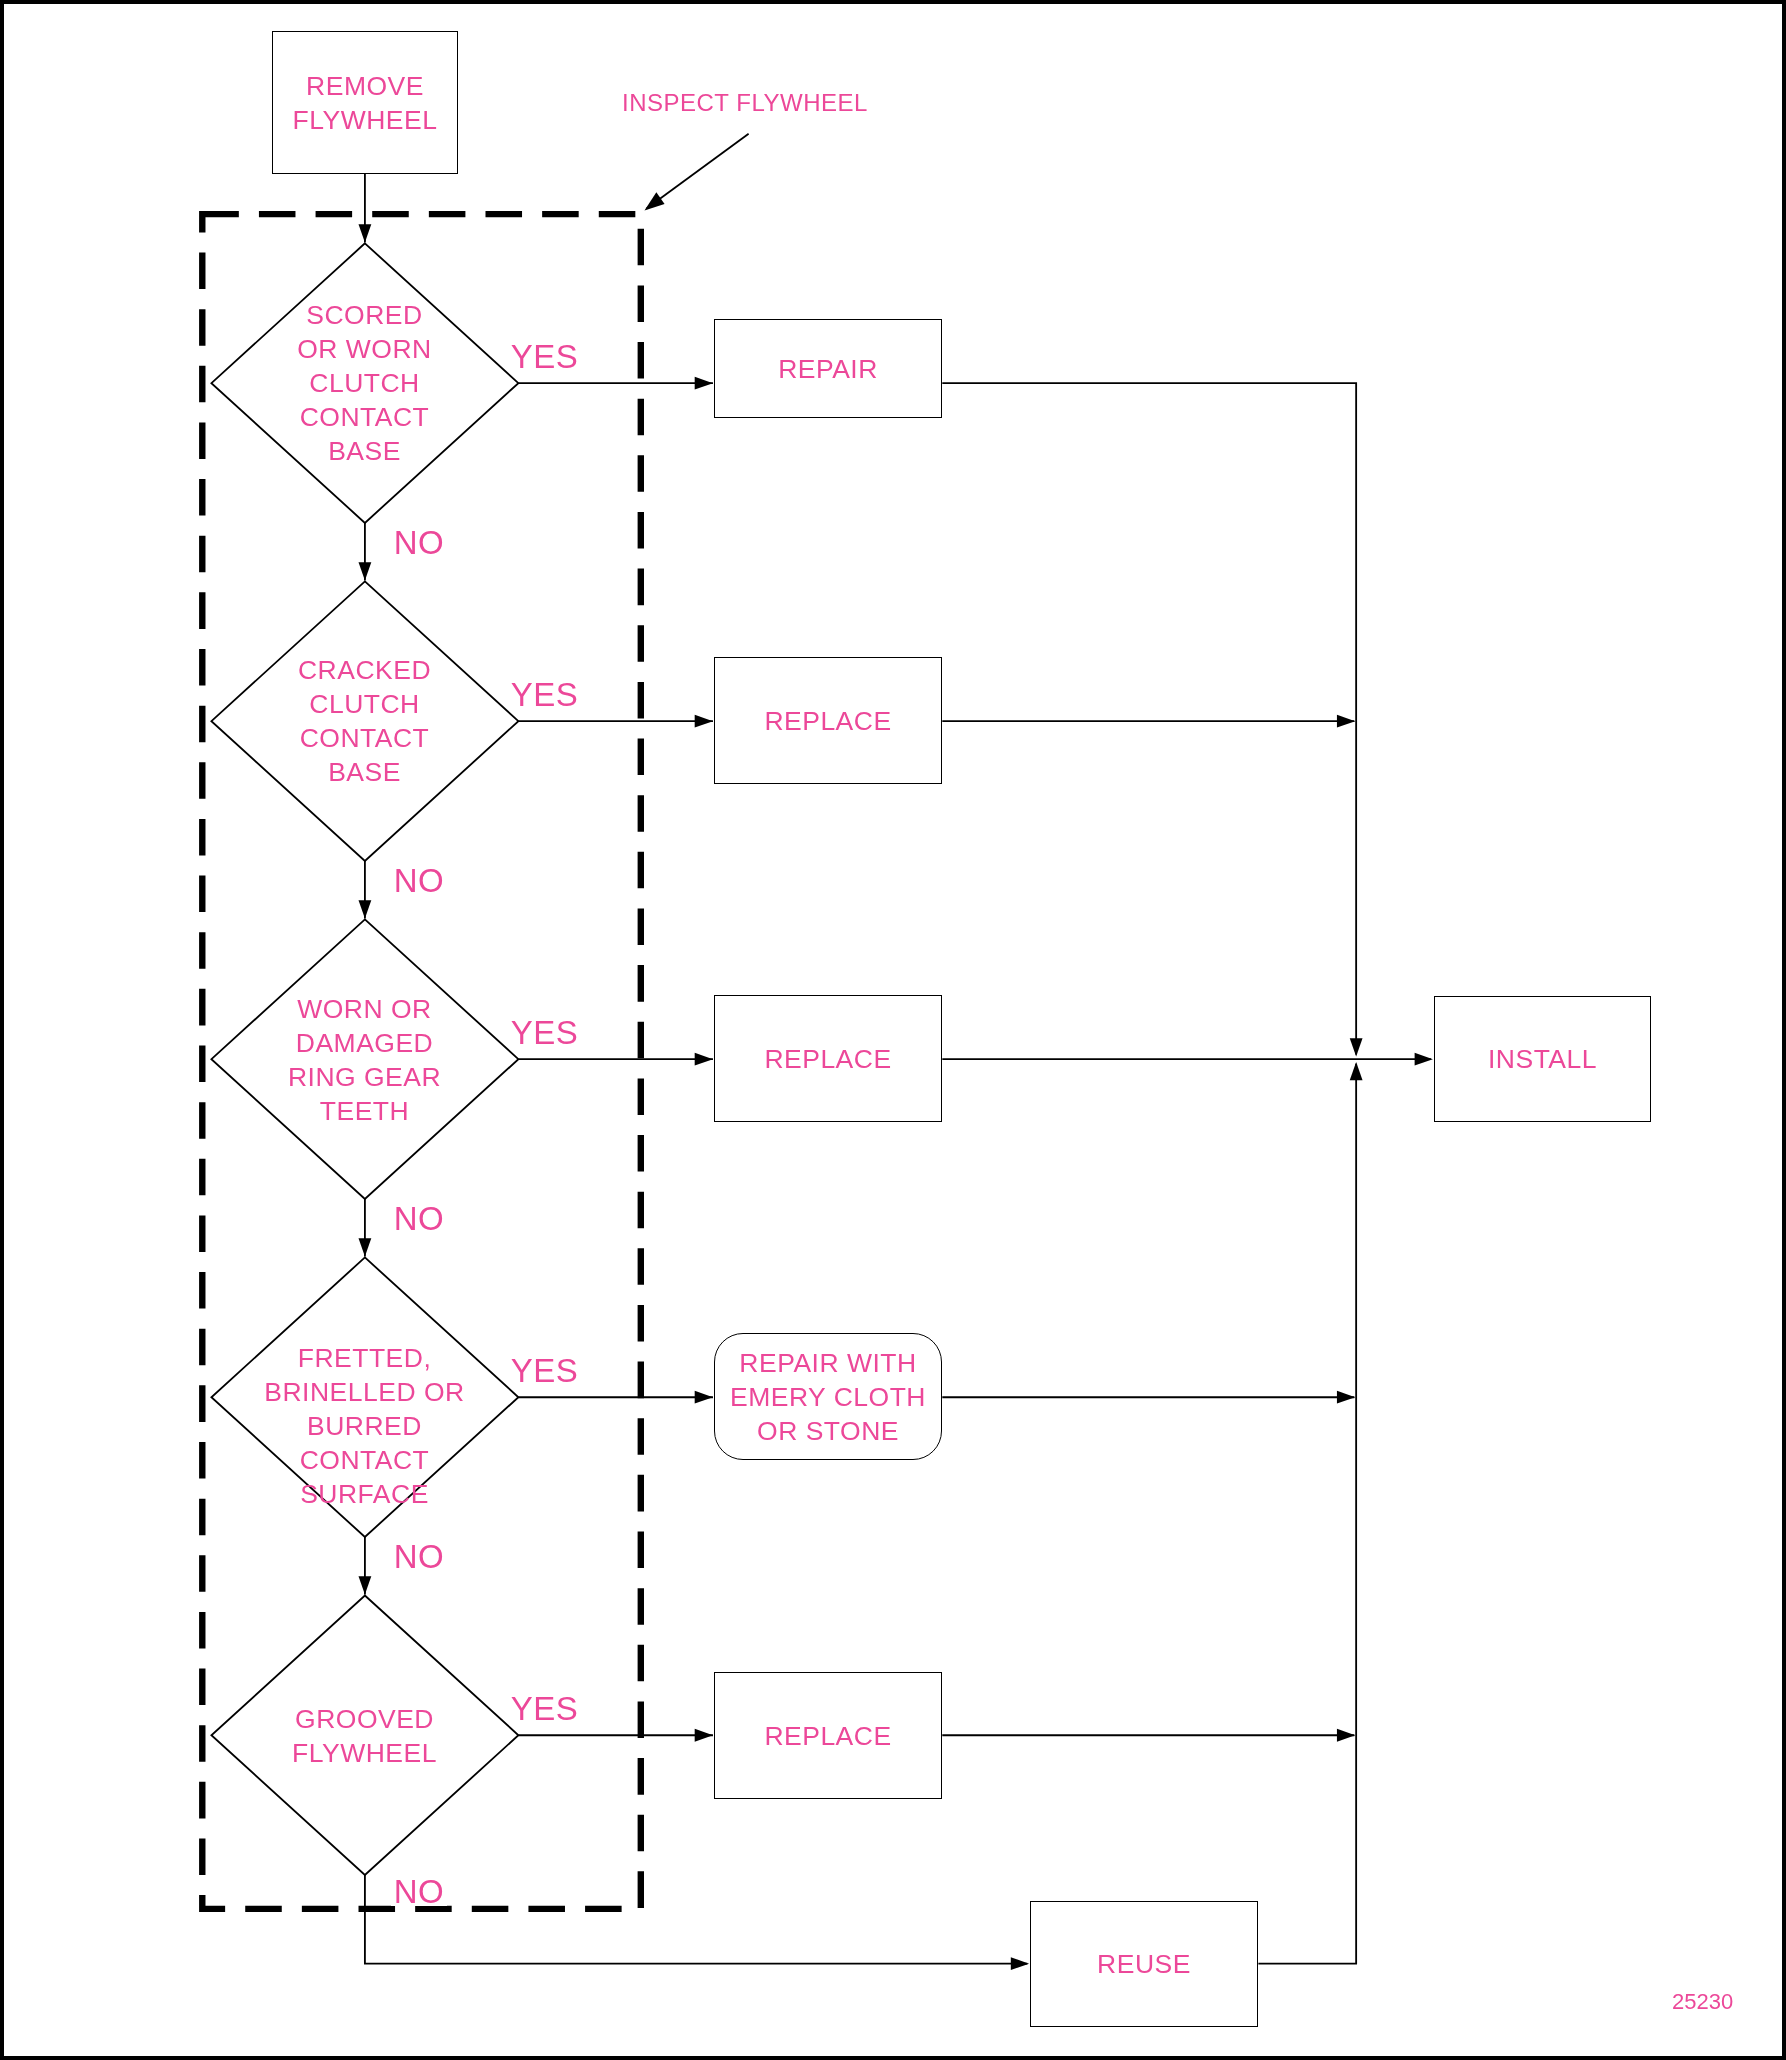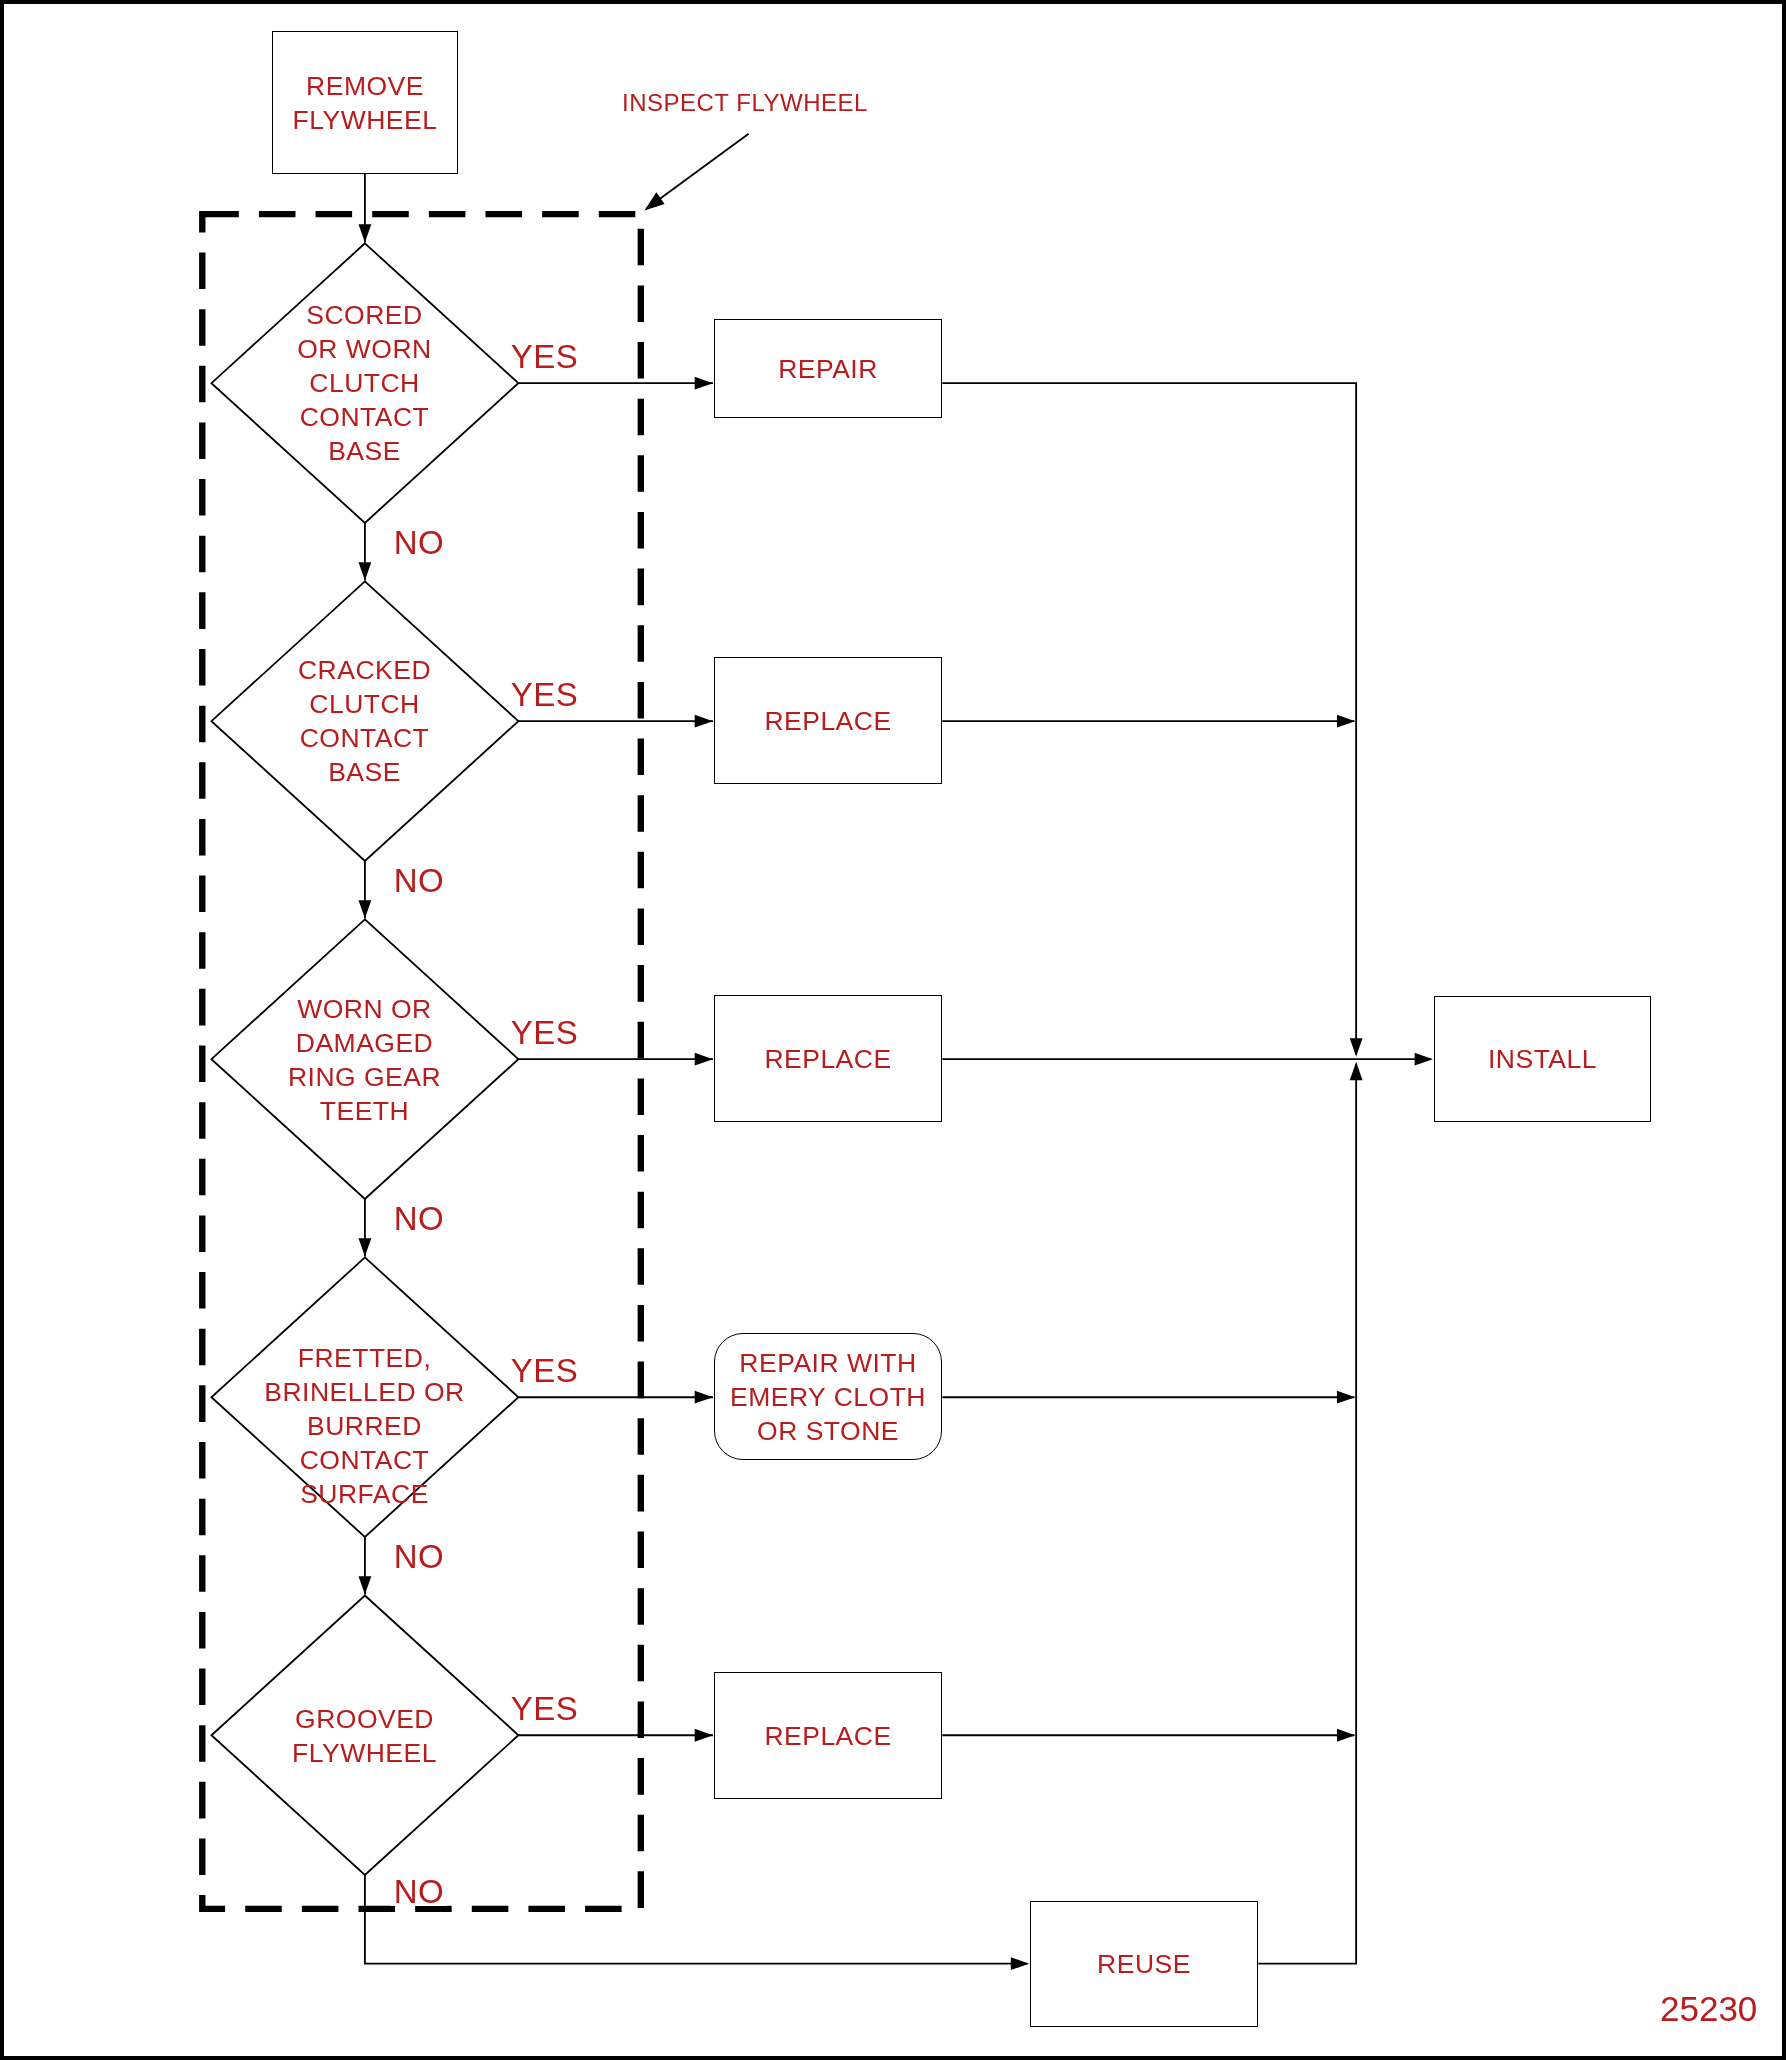--- a/index.html
+++ b/index.html
@@ -3,21 +3,21 @@
 <meta charset="utf-8">
 <style>
   html,body{margin:0;padding:0;background:#e8e8e8;}
   .page{
     position:relative;
     width:1786px;height:2060px;
     background:#ffffff;
     border:4.6px solid #000;
     box-sizing:border-box;
     font-family:"Liberation Sans", sans-serif;
-    color:#b91c1c;
+    color:#ec4899;
     overflow:hidden;
   }
   svg.wires{position:absolute;left:0;top:0;width:1777px;height:2051px;}
   .node{
     position:absolute;
     border:1.8px solid #000;
     background:#fff;
     display:flex;align-items:center;justify-content:center;
     text-align:center;
     font-size:26.5px;line-height:34px;
@@ -41,21 +41,22 @@
     background:#fff;
     padding:0 2.7px;
   }
   .caption{
     position:absolute;
     font-size:24px;
     letter-spacing:0.5px;
   }
   .fignum{
     position:absolute;
-    font-size:35px;
+    font-size:22px;
+    margin-left:12px;
   }
 </style>
 </head>
 <body>
 
 <div class="page">
 
   <svg class="wires" viewBox="0 0 1945 2245">
     <g stroke="#000" stroke-width="7" fill="none">
       <rect x="217" y="230" width="480" height="1855" stroke-dasharray="40 22"></rect>

